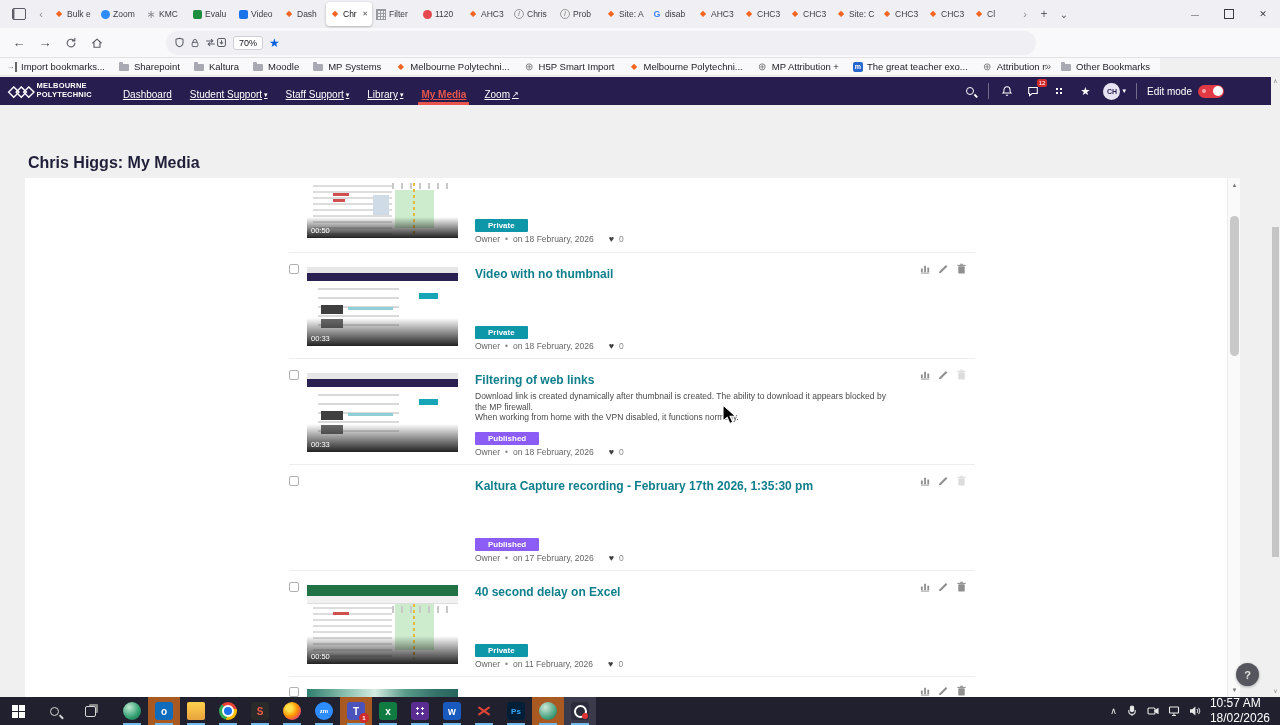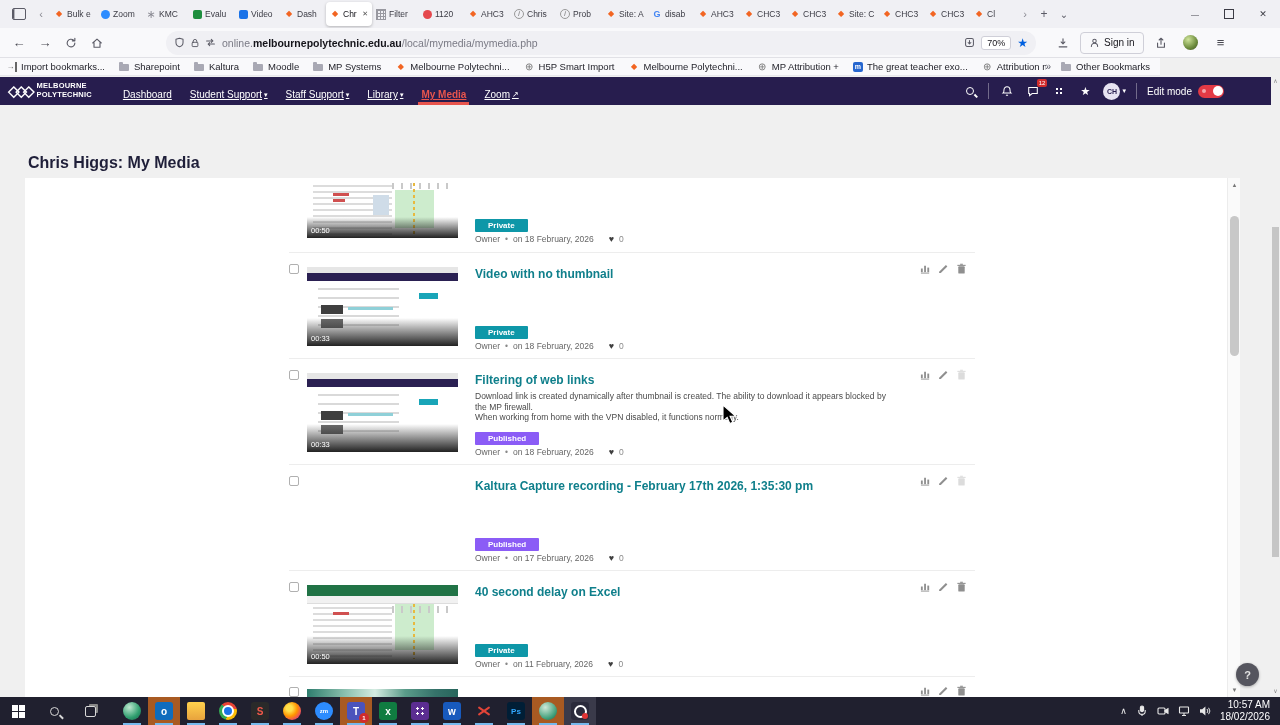--- a/index.html
+++ b/index.html
@@ -198,21 +198,21 @@
   .ai-snip::before{transform:rotate(35deg);}
   .ai-snip::after{transform:rotate(-35deg);}
   .ai-ps{background:#001e36;color:#31a8ff;font-size:8px;}
   .ai-gp{border-radius:50%;background:radial-gradient(circle at 35% 30%,#cfe8d8,#3f9f7a 65%,#1b5e4a);}
   .ai-kaltura{background:#2b2b3b;}
   .ai-kaltura::before{content:"";width:9px;height:9px;border:2px solid #fff;border-radius:50%;}
   .ai-kaltura::after{content:"";position:absolute;right:1px;bottom:1px;width:6px;height:6px;border-radius:50%;background:#e03434;}
   .tray{margin-left:auto;display:flex;align-items:center;gap:9px;padding-right:10px;}
   .tray-ic{color:#e8e8e8;font-size:9px;display:flex;align-items:center;}
   .tray-ic svg{width:12px;height:12px;display:block;}
-  .clock{color:#fff;font-size:10px;text-align:right;line-height:1.25;}
+  .clock{color:#fff;font-size:12px;text-align:left;line-height:1.25;}
 
   
   .cursor{position:absolute;left:722px;top:404px;z-index:50;}
 
   svg.lineic{stroke:#5b5b66;fill:none;stroke-width:1.3;stroke-linecap:round;stroke-linejoin:round;}
 </style>
 </head>
 <body>
 
 <div class="screen">
@@ -375,50 +375,26 @@
       <svg class="lineic" width="11" height="11" viewBox="0 0 14 14">
           <path d="M7 1.5l4.5 1.5v4c0 3-2 4.8-4.5 5.5C4.5 11.8 2.5 10 2.5 7v-4z"></path>
         </svg>
       <svg class="lineic" width="10" height="10" viewBox="0 0 14 14" style="margin-left:5px">
           <rect x="3" y="6" width="8" height="6" rx="1"></rect>
           <path d="M4.5 6V4.5a2.5 2.5 0 0 1 5 0V6"></path>
         </svg>
       <svg class="lineic" width="11" height="11" viewBox="0 0 14 14" style="margin-left:5px">
           <path d="M2 5h8M8 3l2 2-2 2M12 9H4M6 7L4 9l2 2"></path>
         </svg>
-      <div class="urltext"><span class="url-sub">online.</span><span class="url-domain">melbournepolytechnic.edu.au</span><span class="url-path">/local/mymedia/mymedia.php</span></div>
       <svg class="lineic" width="11" height="11" viewBox="0 0 14 14">
           <rect x="2" y="2" width="10" height="10" rx="2"></rect>
           <path d="M7 4.5v4M5.2 7L7 8.8 8.8 7"></path>
         </svg>
       <span class="zoompill">70%</span>
       <span class="star">★</span>
-    </div>
-    <div class="rightbtns">
-      <div class="navbtn">
-        <svg class="lineic" viewBox="0 0 14 14" width="12" height="12">
-            <path d="M7 2v6M4.8 5.8L7 8l2.2-2.2M2.5 11.5h9"></path>
-          </svg>
-      </div>
-      <div class="signin">
-        <svg class="lineic" viewBox="0 0 14 14" width="11" height="11">
-            <circle cx="7" cy="5" r="2.2"></circle>
-            <path d="M3 12a4 4 0 0 1 8 0"></path>
-          </svg>
-        <span>Sign in</span>
-      </div>
-      <div class="navbtn">
-        <svg class="lineic" viewBox="0 0 14 14" width="12" height="12">
-            <path d="M7 1.5v7M4.8 3.5L7 1.5l2.2 2M3 7v5h8V7"></path>
-          </svg>
-      </div>
-      <div class="navbtn">
-          <span class="avatar-ff"></span>
-        </div>
-      <div class="navbtn menu-ic">≡</div>
     </div>
   </div>
 
   <div class="bookmarks">
     <div style="display:flex;align-items:center;overflow:hidden;flex:1">
 
         <div class="bm">
           <span class="bmicon ic-import"></span>
           <span class="bmlabel">Import bookmarks...</span>
         </div>

